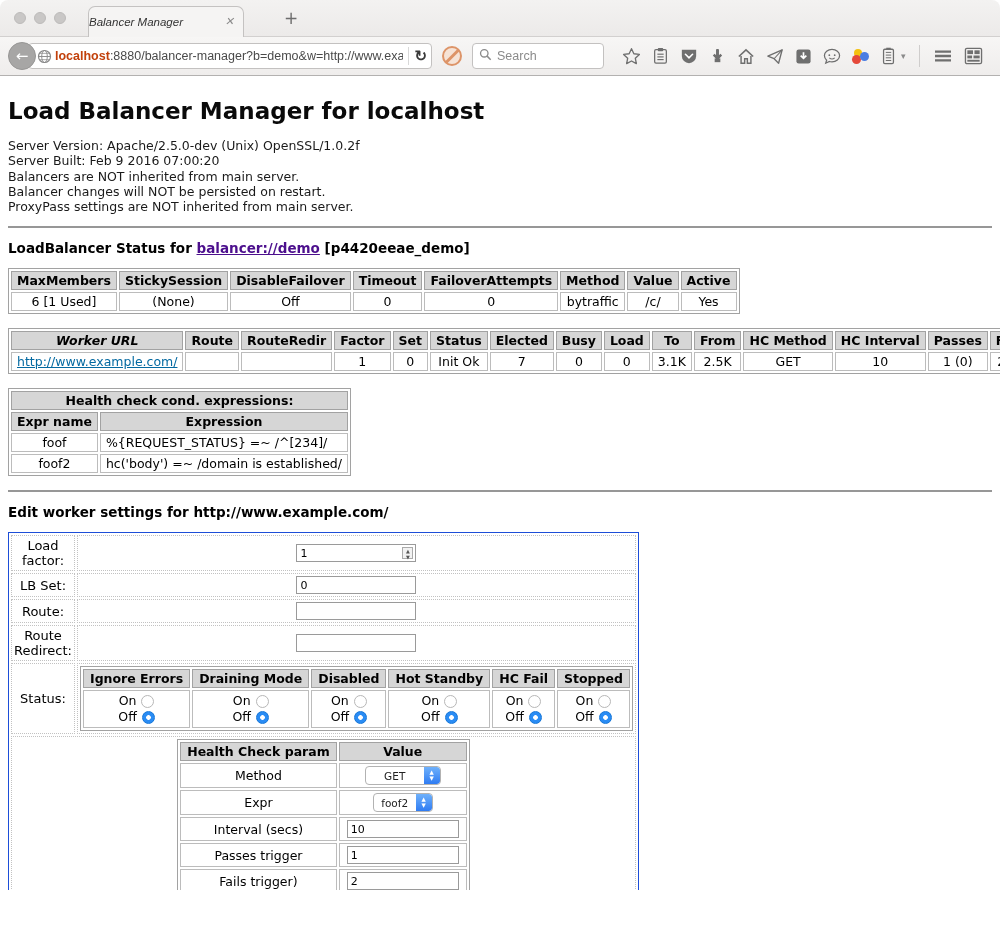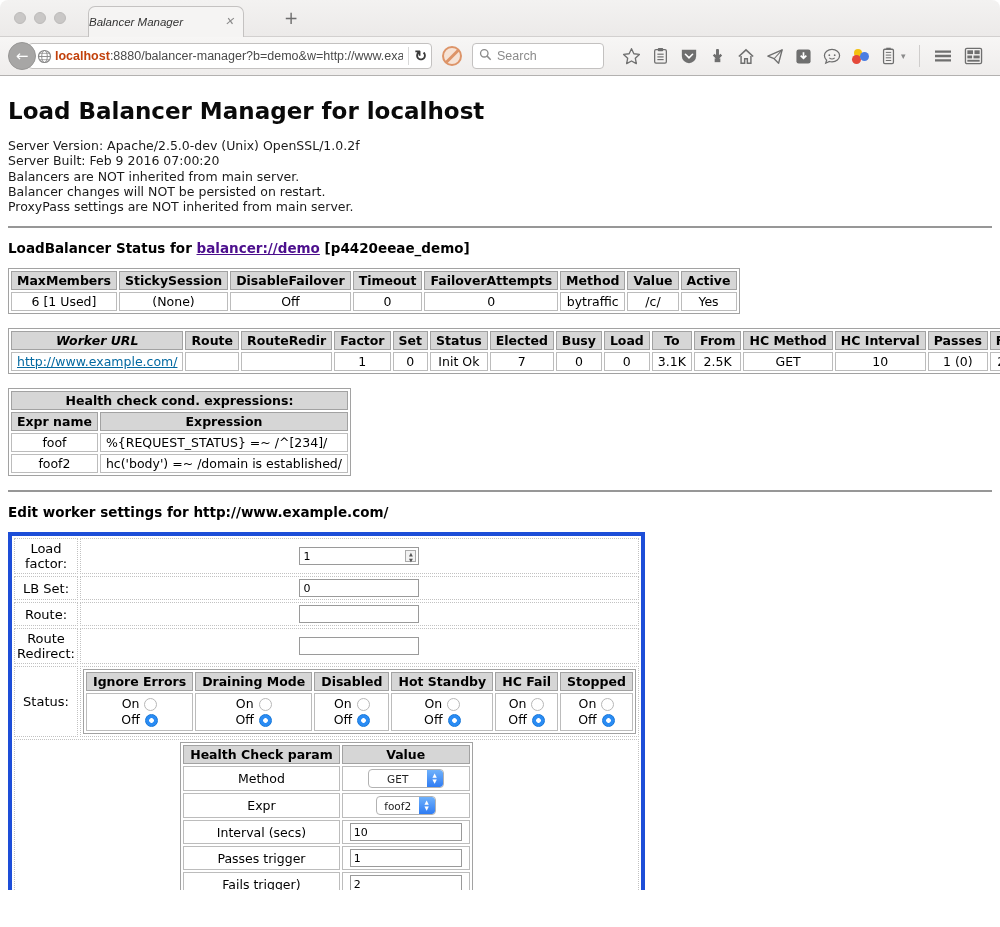--- a/index.html
+++ b/index.html
@@ -43,21 +43,21 @@
   a.vlink { color:#4c0f8d; text-decoration:underline; font-weight:bold;text-align:center; }
   a.wlink { color:#0369a1; text-decoration:underline; }
 
   table.data { border-collapse:separate; border-spacing:2px; border:1px solid #a2a2a2; background:#fff; margin-bottom:14px; }
   table.data th { background:#d6d6d6; border:1px solid #a2a2a2; font-size:12.5px; font-weight:bold; padding:1px 5px; text-align:center; white-space:nowrap; }
   table.data td { border:1px solid #bcbcbc; font-size:12.5px; padding:1px 5px; text-align:center; white-space:nowrap; }
   table.data td.left { text-align:left; }
   th.workerurl { width:248px;font-style:italic; }
 
   
-  table.form { border-collapse:separate; border-spacing:2px; border:4px solid #1d4ed8; width:564px; }
+  table.form { border-collapse:separate; border-spacing:2px; border:1px solid #1d4ed8; width:564px; }
   table.form > tbody > tr > td { border:1px dotted #c2c2c2; font-size:13px; padding:2px; }
   td.flabel { width:100px; text-align:center; }
   td.fvalue { text-align:center; }
   .ctl { width:120px; height:18px; border:1px solid #9a9a9a; font-size:11px; padding:1px 3px; font-family:"DejaVu Sans",sans-serif; }
   .numwrap { position:relative; display:inline-block; }
   .numwrap .ctl { width:120px; }
   .spinner { position:absolute; right:3px; top:3px; width:11px; height:12px; border:1px solid #aaa; background:#f2f2f2; font-size:5px; line-height:6px; color:#555; text-align:center; }
   table.inner { border-collapse:separate; border-spacing:2px; border:1px solid #a2a2a2; }
   table.inner th { background:#d6d6d6; border:1px solid #a2a2a2; font-size:12.5px; padding:1px 6px; white-space:nowrap; }
   table.inner td { border:1px solid #bcbcbc; font-size:12.5px; padding:2px 6px; text-align:center;margin-left:46px; }

